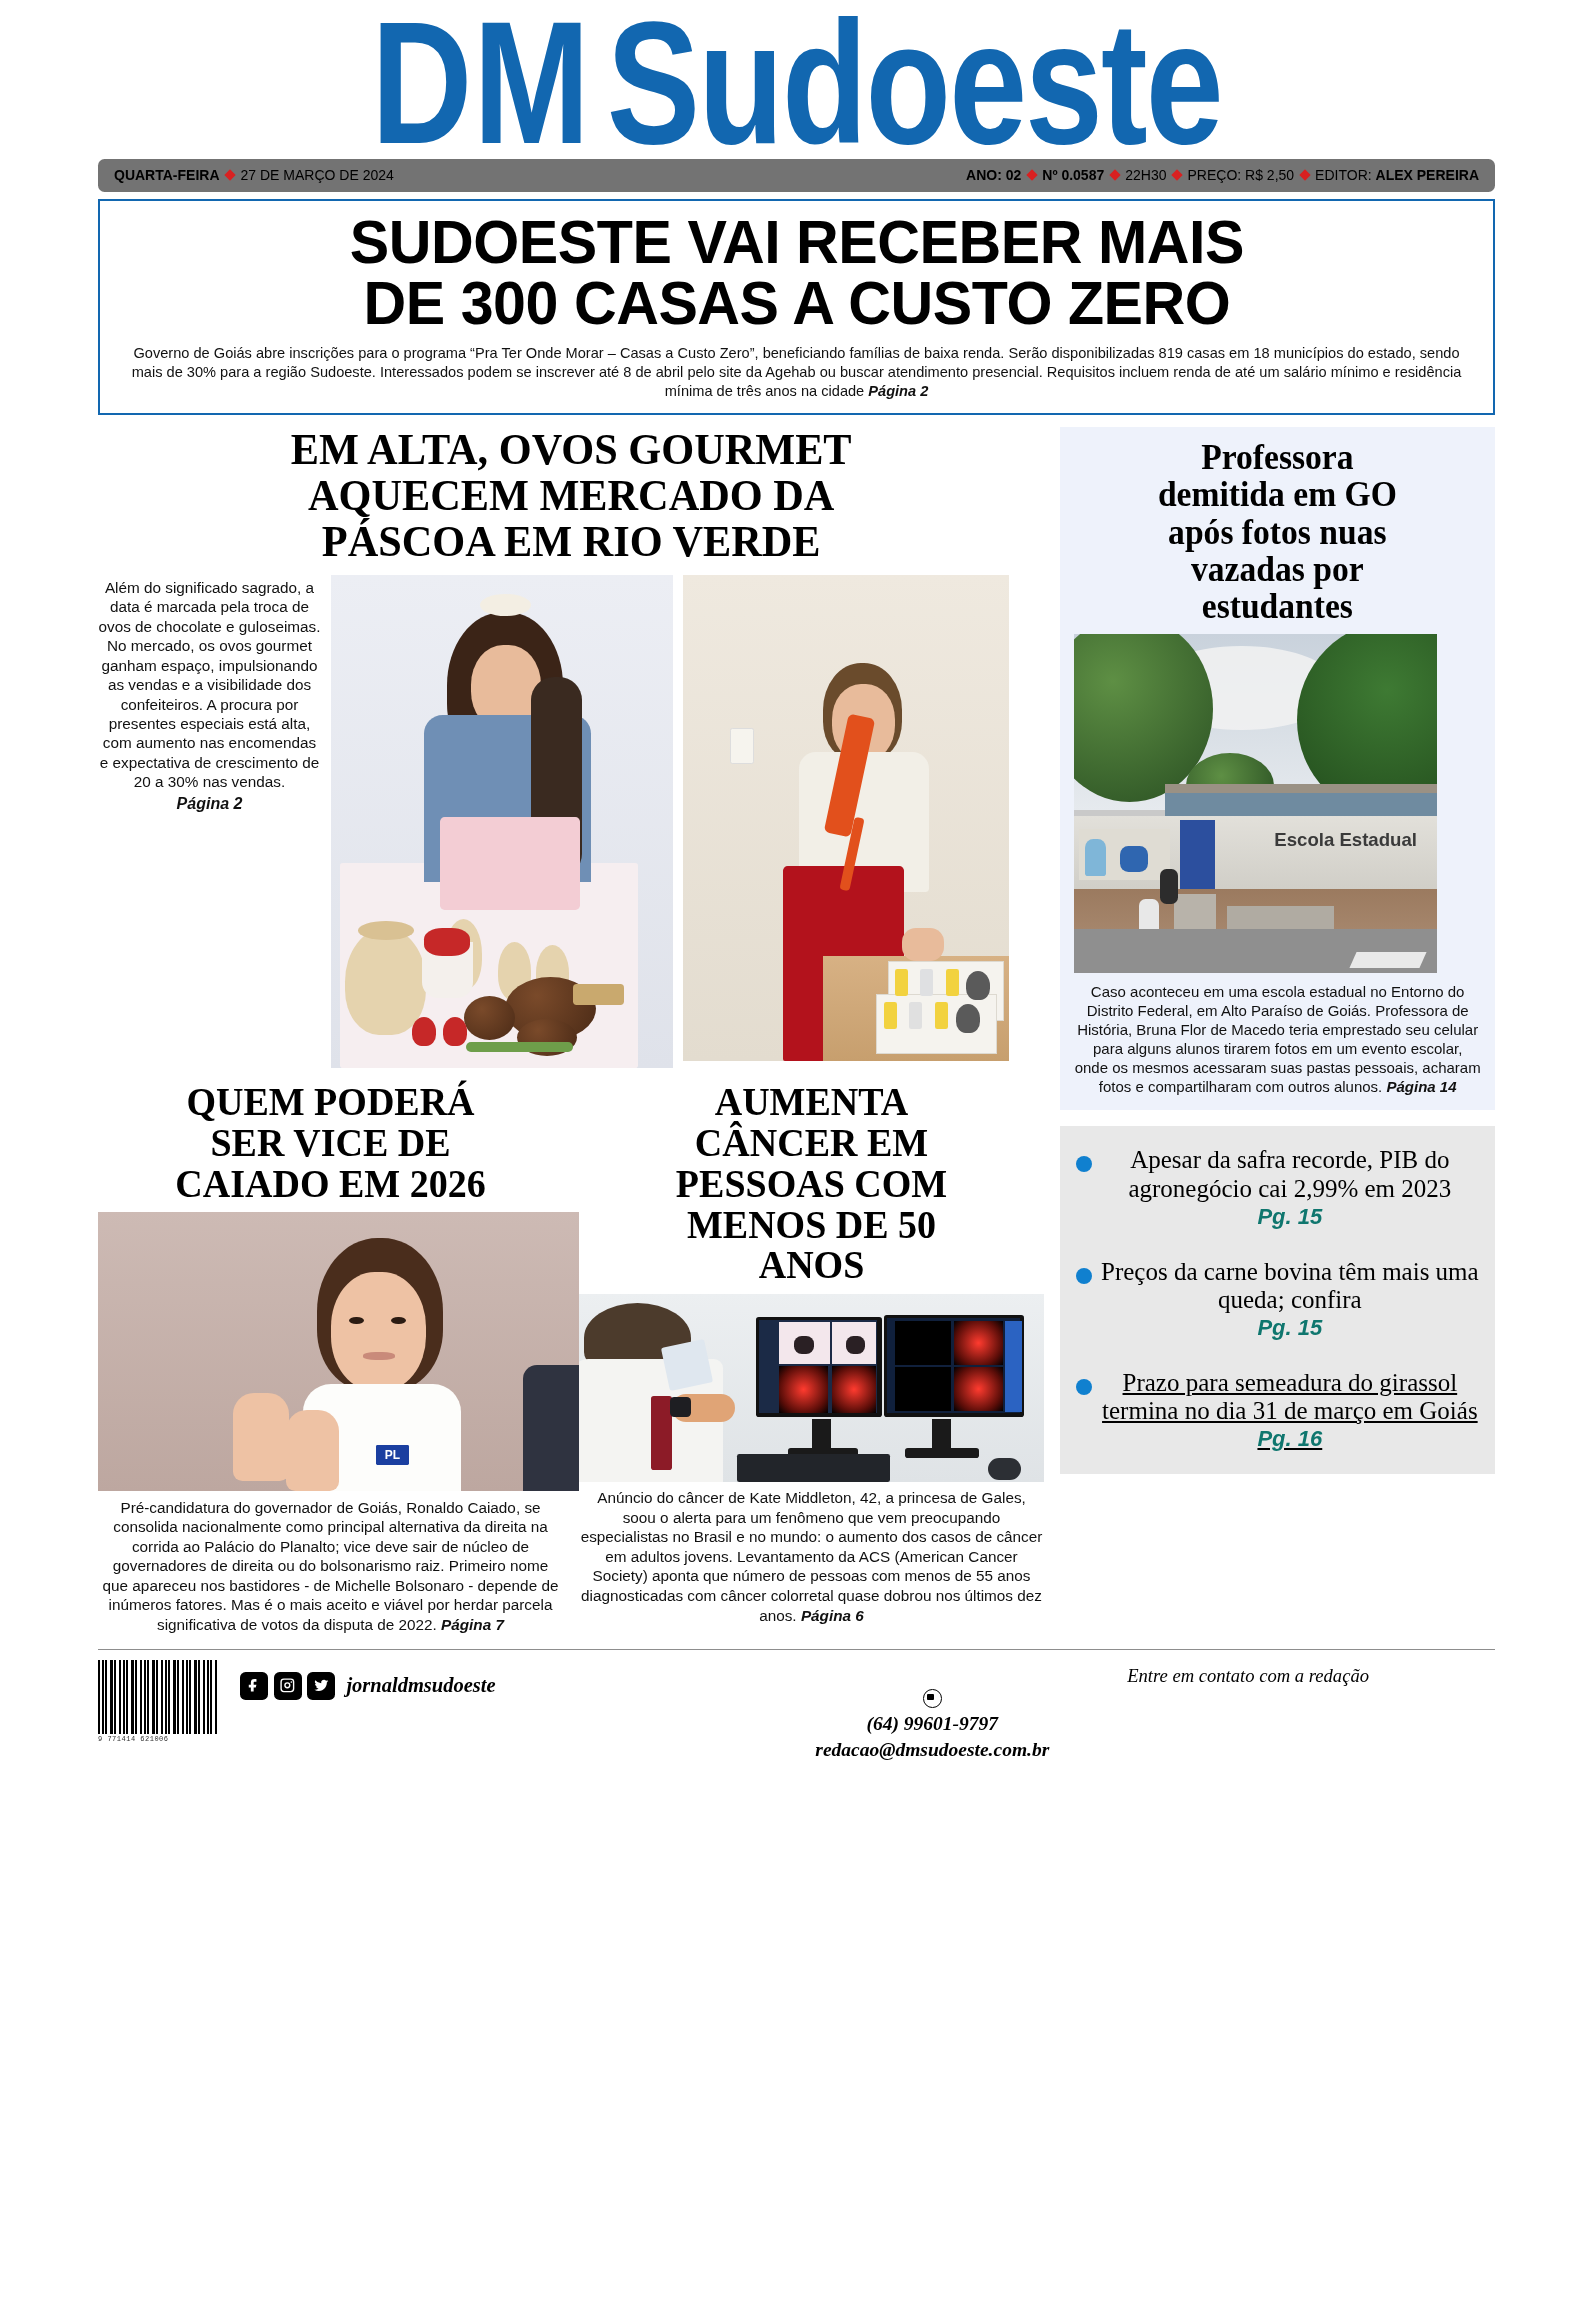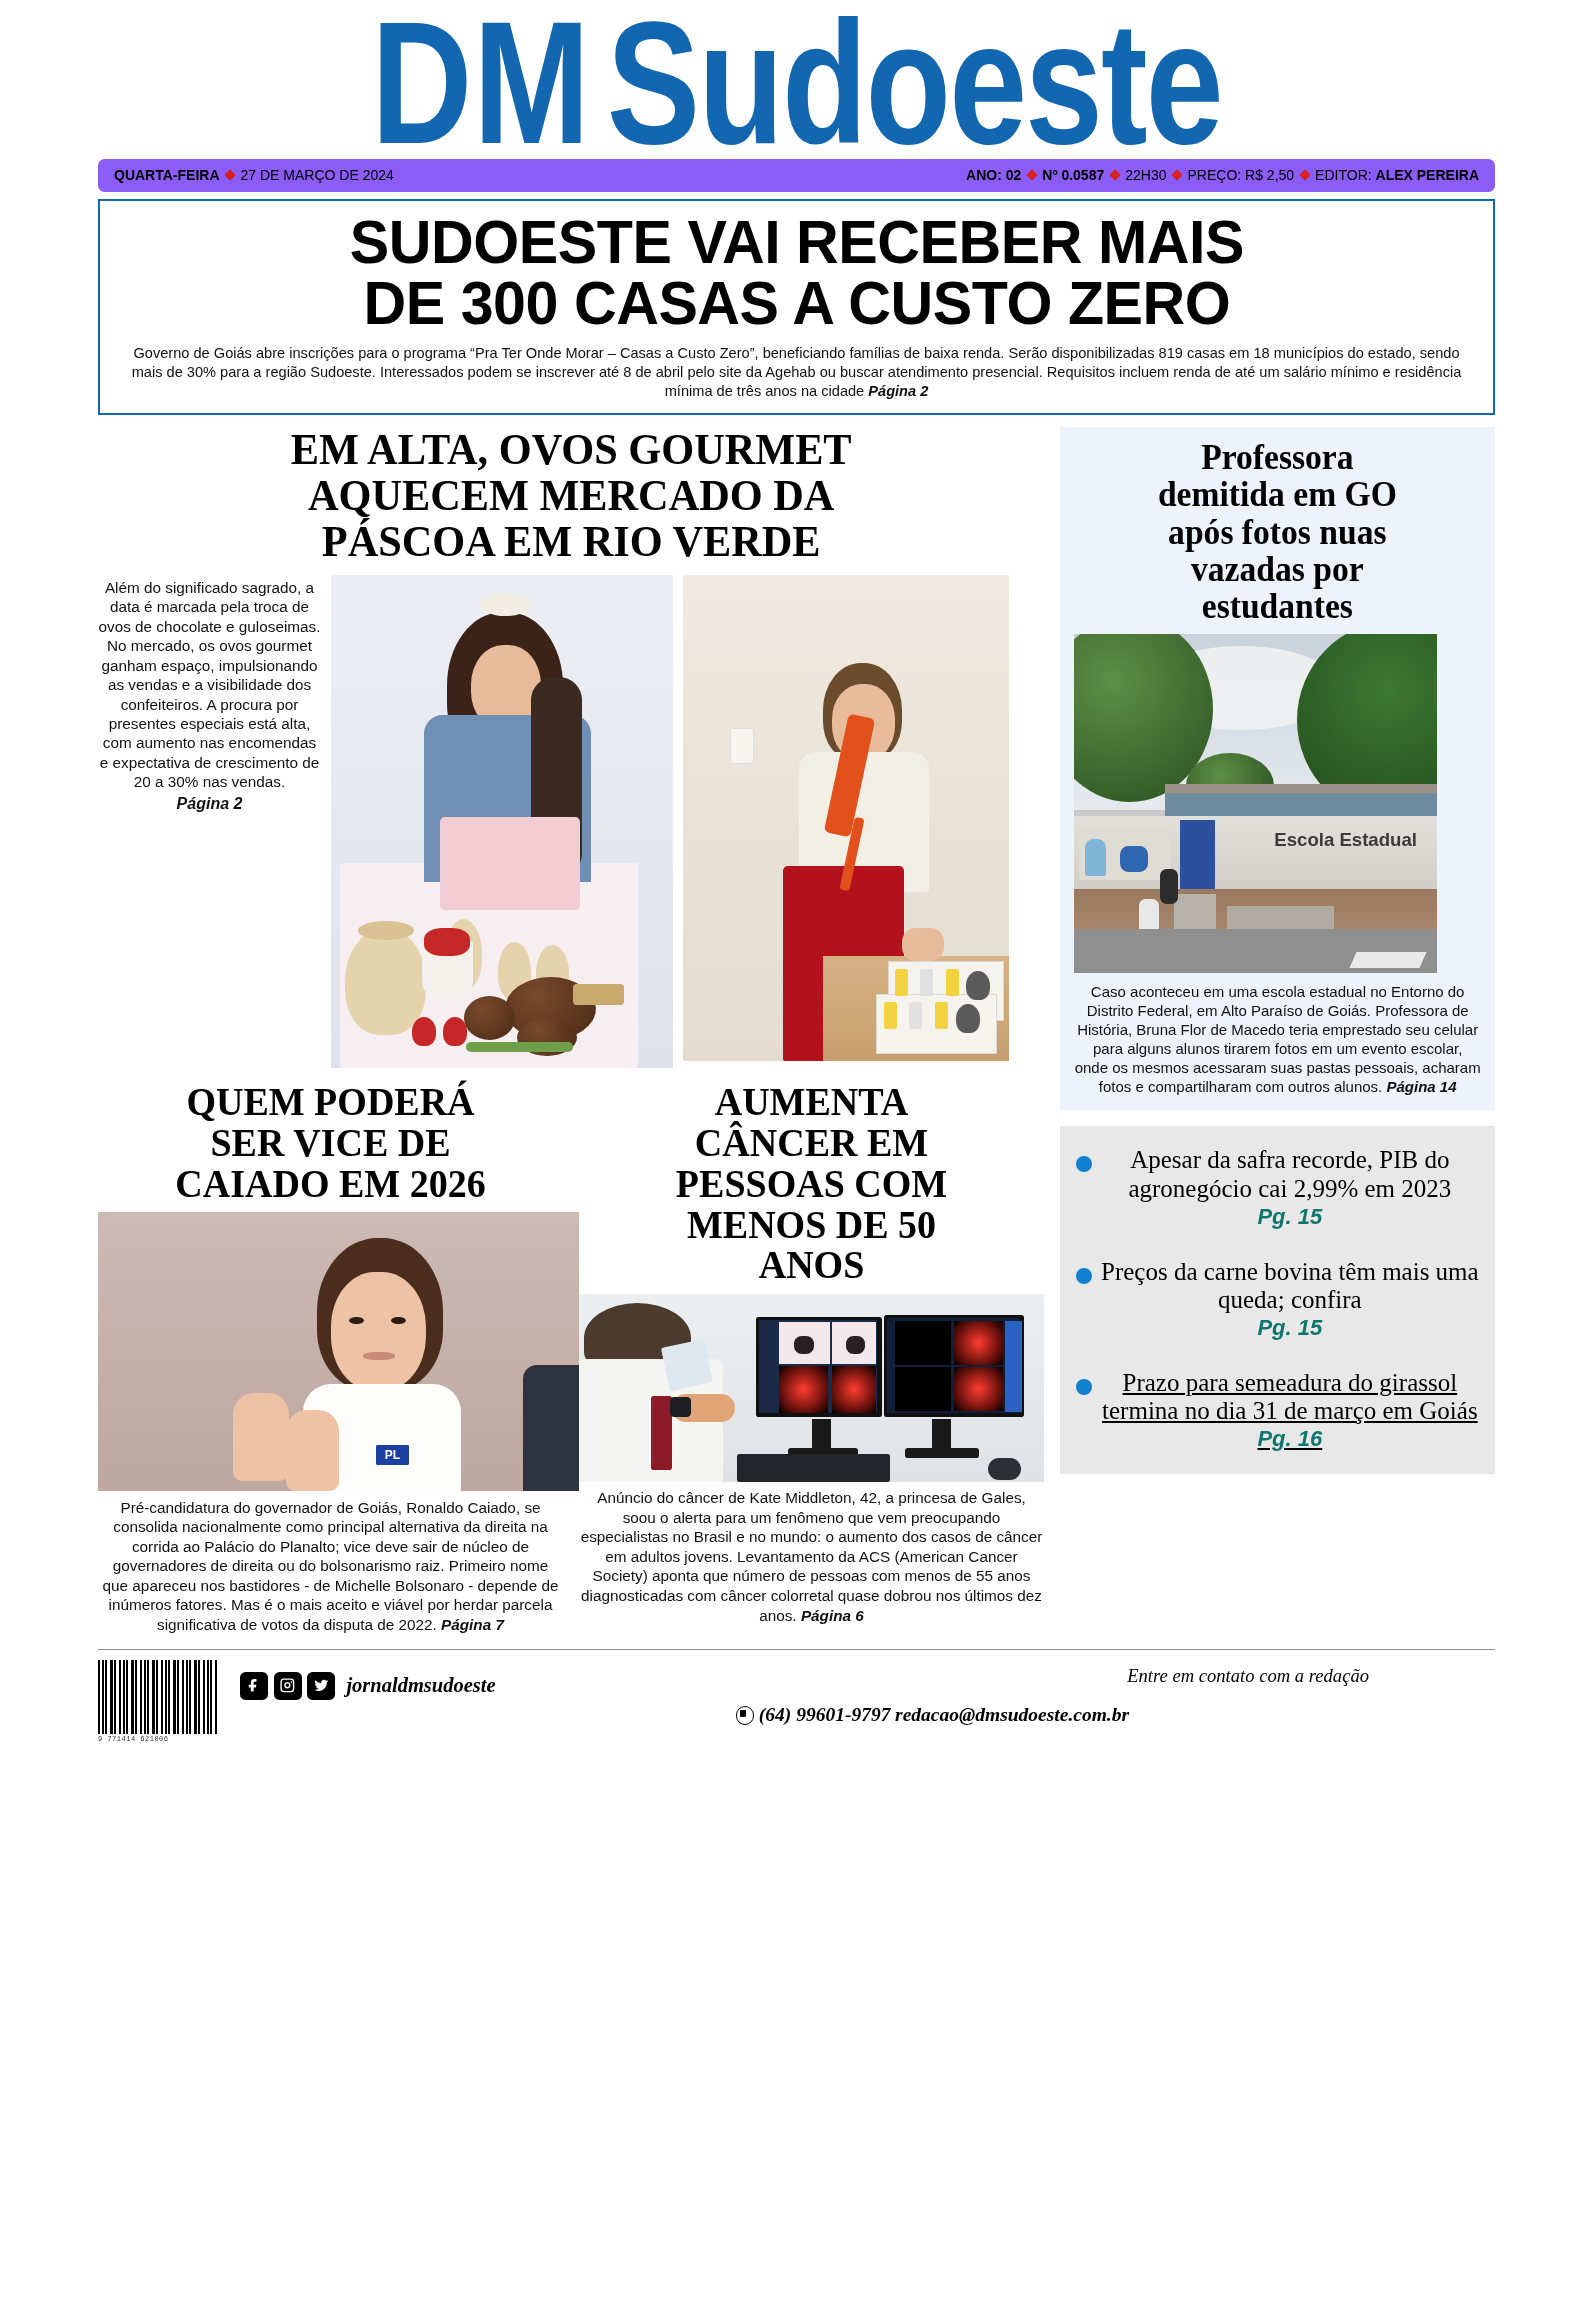--- a/index.html
+++ b/index.html
@@ -39,21 +39,21 @@
     transform: scaleY(1.12);
     transform-origin: center bottom;
   }
   .logo-wrap { display:inline-block; transform: scaleY(1.25); transform-origin:center center; }
   .logo-dm { letter-spacing: 0.9px; }
   .logo-sudoeste { margin-left: 16px; }
 
   
   .infobar {
     margin: 11px 0 0 0;
-    background: #8b5cf6;
+    background: #737373;
     border-radius: 6.5px;
     height: 33px;
     display: flex;
     align-items: center;
     justify-content: space-between;
     padding: 0 16px;
     font-size: 14px;
     font-weight: bold;
     letter-spacing: 0px;
     color: #000;
@@ -293,30 +293,31 @@
     text-align: right;
     padding-top: 5.6px;
   }
   .contact-line1 {
     font-family: "Liberation Serif", serif;
     font-style: italic;
     font-size: 18.6px;
     color: #000;
   }
   .contact-line2 {
-    margin-top: 17px;
+    margin-top: 2px;
     font-family: "Liberation Serif", serif;
     font-weight: bold;
     font-style: italic;
     font-size: 19.5px;
     color: #000;
     display: flex;
     align-items: center;
     justify-content: center;
     gap: 4.7px;
+    flex-direction: column;
   }
   .wa-icon {
     width: 18.6px; height: 18.6px;
     border: 1.9px solid #000;
     border-radius: 50%;
     display: inline-block;
     position: relative;
   }
   .wa-icon::after {
     content: "";

